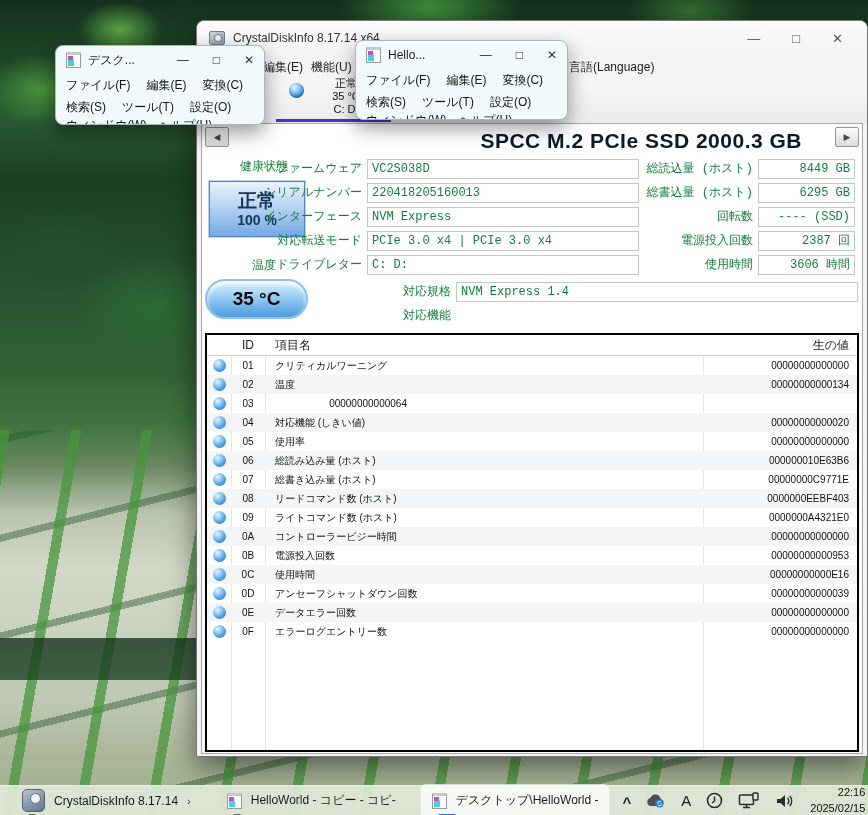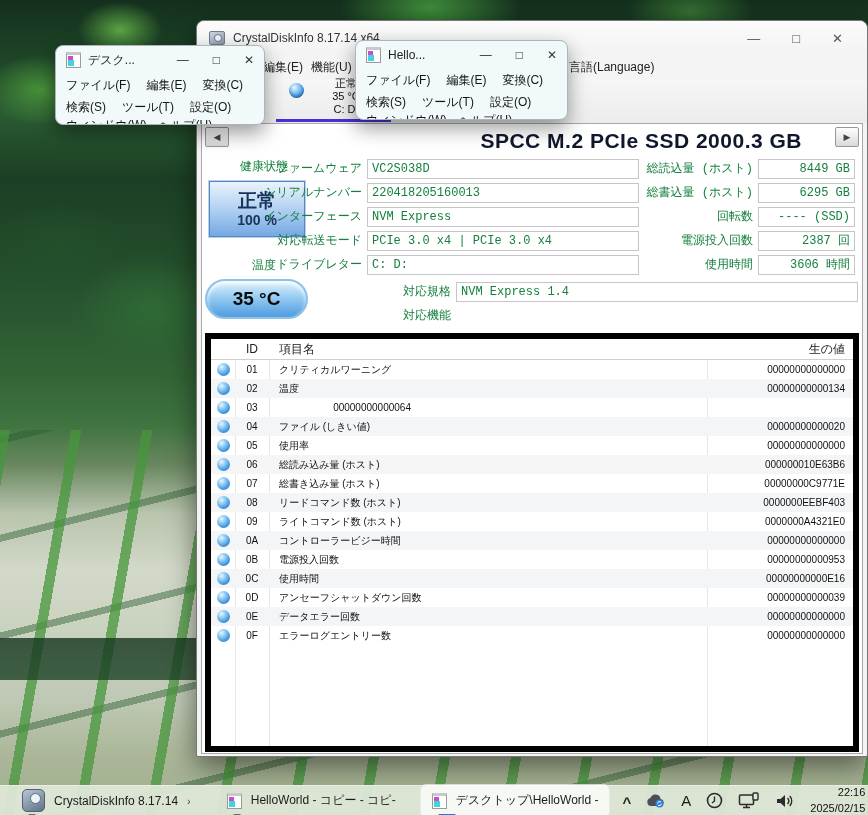--- a/index.html
+++ b/index.html
@@ -86,21 +86,21 @@
     white-space:nowrap;overflow:hidden;}
   .fields-left{position:absolute;left:0;top:35px;}
   .fields-left .flabel{width:165px;} .fields-left .fbox{width:272px;}
   .fields-right{position:absolute;left:380px;top:35px;}
   .fields-right .flabel{width:176px;} .fields-right .fbox{width:97px;text-align:right;}
   .fields-wide{position:absolute;left:3px;top:158px;}
   .fields-wide .flabel{width:251px;} .fields-wide .fbox{width:402px;}
 
   
   .smart{position:absolute;left:3px;top:209px;width:654px;height:419px;
-    border:6px solid #000000;background:#fff;overflow:hidden;}
+    border:2px solid #000000;background:#fff;overflow:hidden;}
   .vline{position:absolute;top:0;bottom:0;width:1px;background:#e6e6e6;}
   .vl1{left:24px;} .vl2{left:58px;} .vl3{left:496px;}
   .shead{display:flex;height:21px;align-items:center;font-size:12px;color:#222;
     border-bottom:1px solid #cfcfcf;position:relative;background:#fff;}
   .srow{display:flex;height:19px;align-items:center;font-size:10px;color:#111;position:relative;}
   .srow:nth-child(even){background:#f3f5f7;}
   .sorbwrap{width:24px;display:flex;justify-content:center;}
   .sorb{width:13px;height:13px;border-radius:50%;
     background:radial-gradient(circle at 35% 30%,#e8f6ff 0%,#7cc0f0 40%,#2b7fd4 80%,#1a5fae 100%);}
   .sid{width:34px;text-align:center;}
@@ -279,21 +279,21 @@
               <span class="sorb"></span>
             </span>
             <span class="sid">03</span>
             <span class="sraw">00000000000064</span>
           </div>
           <div class="srow">
             <span class="sorbwrap">
               <span class="sorb"></span>
             </span>
             <span class="sid">04</span>
-            <span class="sname">ファイル (しきい値)</span>
+            <span class="sname">対応機能 (しきい値)</span>
             <span class="sraw">00000000000020</span>
           </div>
           <div class="srow">
             <span class="sorbwrap">
               <span class="sorb"></span>
             </span>
             <span class="sid">05</span>
             <span class="sname">使用率</span>
             <span class="sraw">00000000000000</span>
           </div>

